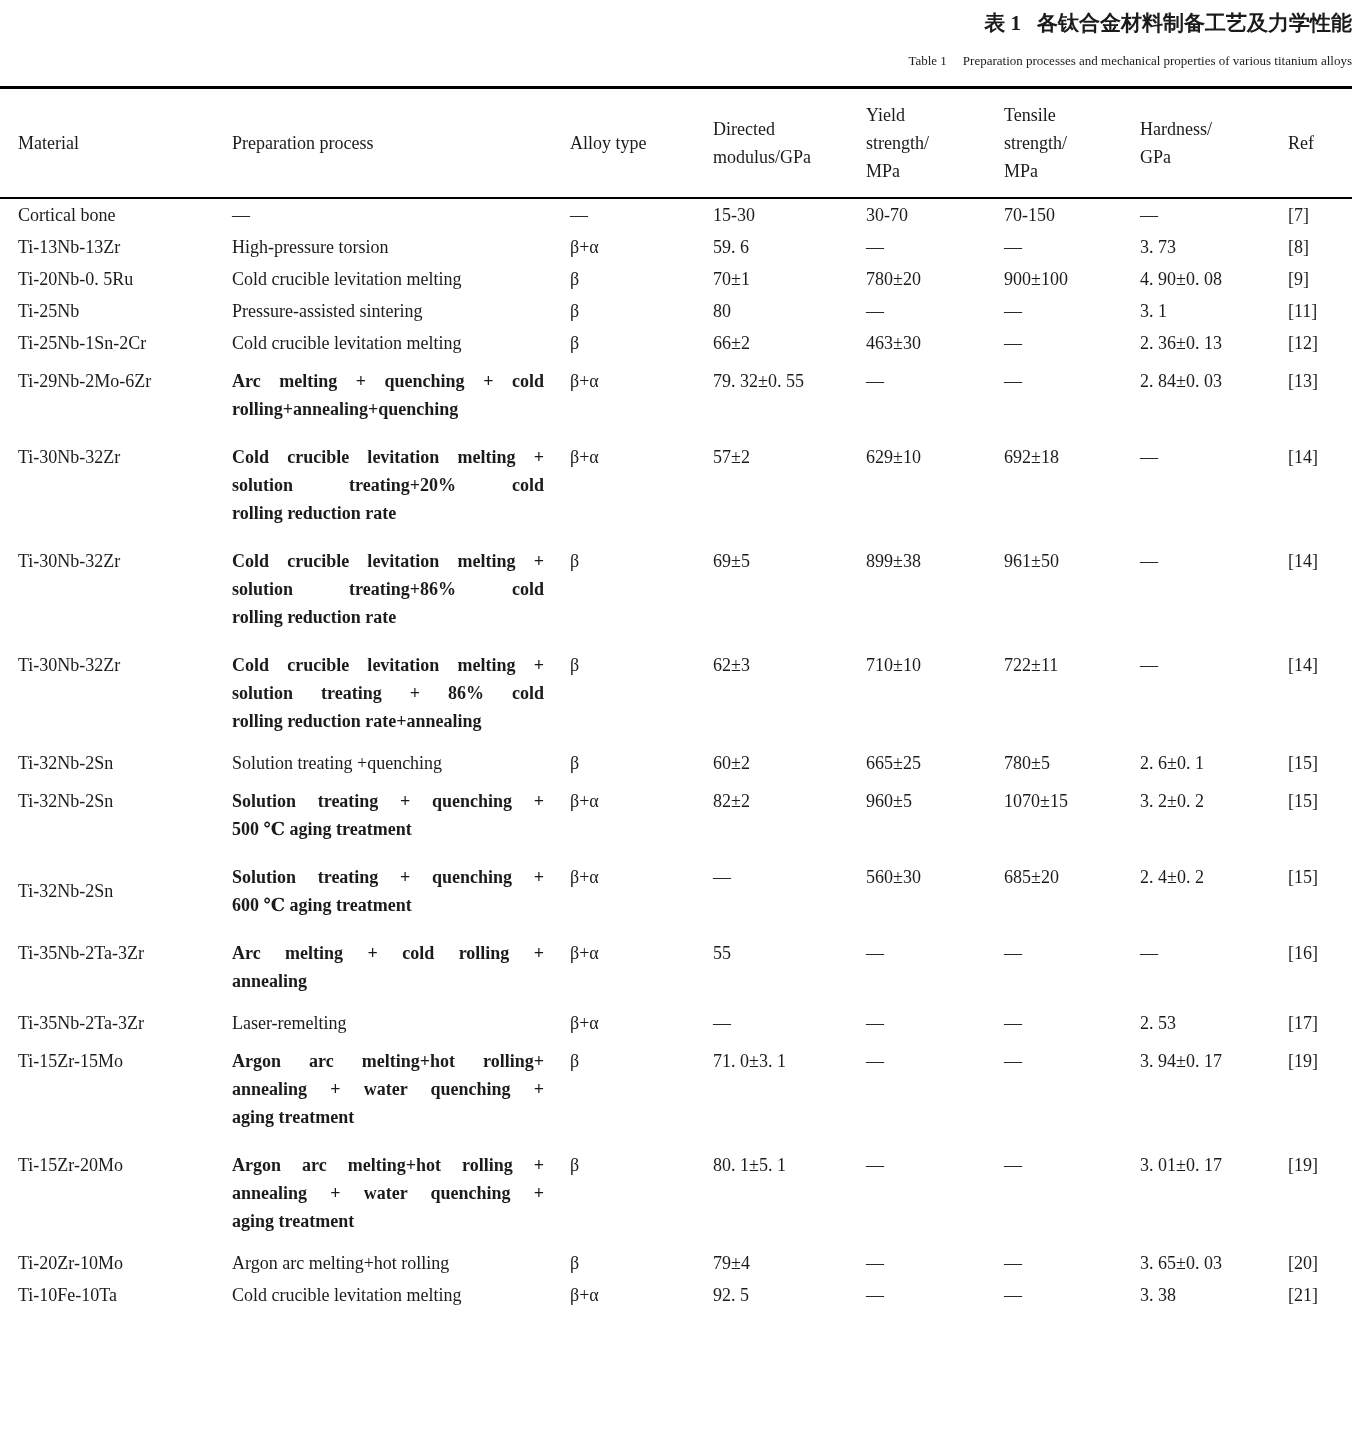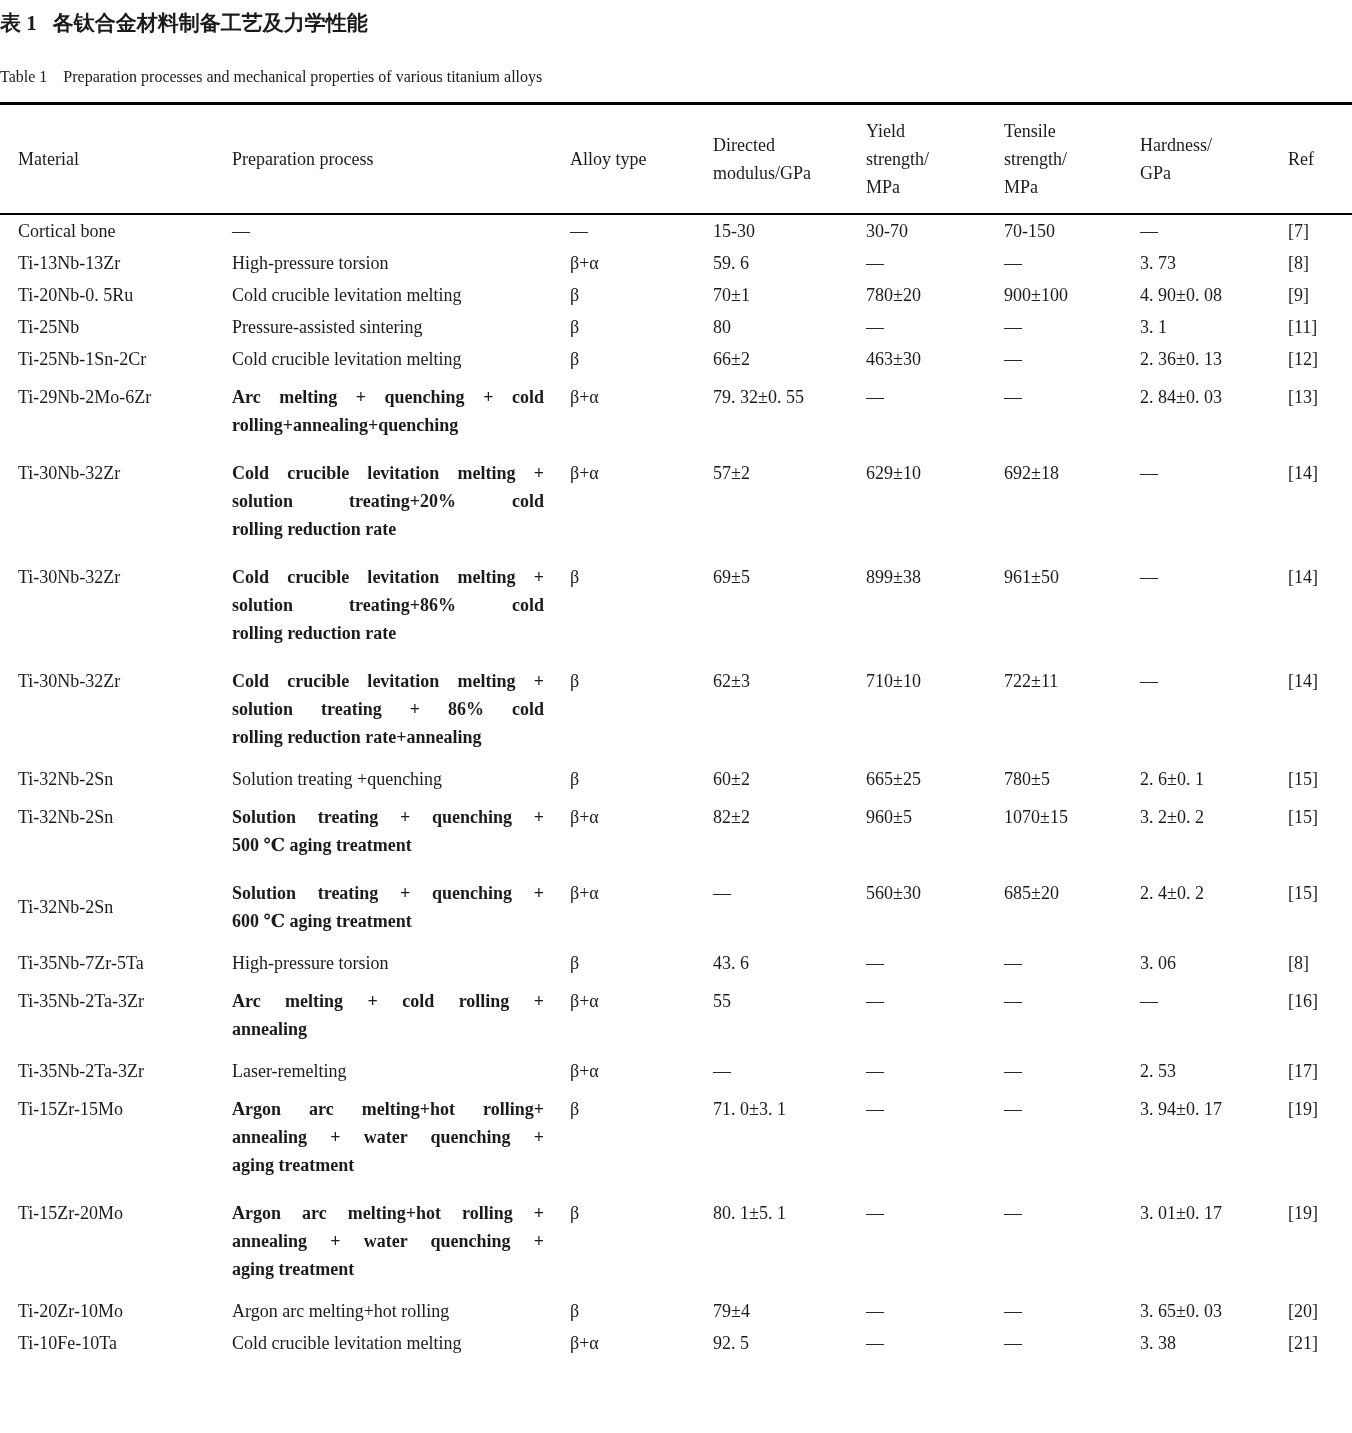--- a/index.html
+++ b/index.html
@@ -4,23 +4,23 @@
 <style>
   html, body { margin: 0; padding: 0; background: #ffffff; }
   .page {
     width: 1352px;
     box-sizing: border-box;
     padding-top: 8px;
     font-family: "Liberation Serif", "DejaVu Serif", serif;
     color: #1b1b1b;
     background: #ffffff;
   }
-  .title { text-align: left; }
+  .title { text-align: right; }
   .title-zh { font-size: 21px; font-weight: bold; line-height: 30px; }
-  .title-en { font-size: 16px; line-height: 30px; margin-top: 24px; }
+  .title-en { font-size: 13px; line-height: 30px; margin-top: 8px; }
   .t-label { margin-right: 16px; }
   table.props {
     width: 1352px;
     table-layout: fixed;
     border-collapse: collapse;
     margin-top: 10px;
     border-top: 3px solid #000;
   }
   col.c-material { width: 214px; }
   col.c-process  { width: 338px; }
@@ -223,30 +223,20 @@
             <div class="jline">Solution treating + quenching +</div>
             <div class="jline last">600 ℃ aging treatment</div>
           </td>
           <td>β+α</td>
           <td>—</td>
           <td>560±30</td>
           <td>685±20</td>
           <td>2. 4±0. 2</td>
           <td>[15]</td>
         </tr>
-        <tr>
-          <td>Ti-35Nb-7Zr-5Ta</td>
-          <td>High-pressure torsion</td>
-          <td>β</td>
-          <td>43. 6</td>
-          <td>—</td>
-          <td>—</td>
-          <td>3. 06</td>
-          <td>[8]</td>
-        </tr>
         <tr class="multi">
           <td>Ti-35Nb-2Ta-3Zr</td>
           <td>
             <div class="jline">Arc melting + cold rolling +</div>
             <div class="jline last">annealing</div>
           </td>
           <td>β+α</td>
           <td>55</td>
           <td>—</td>
           <td>—</td>

